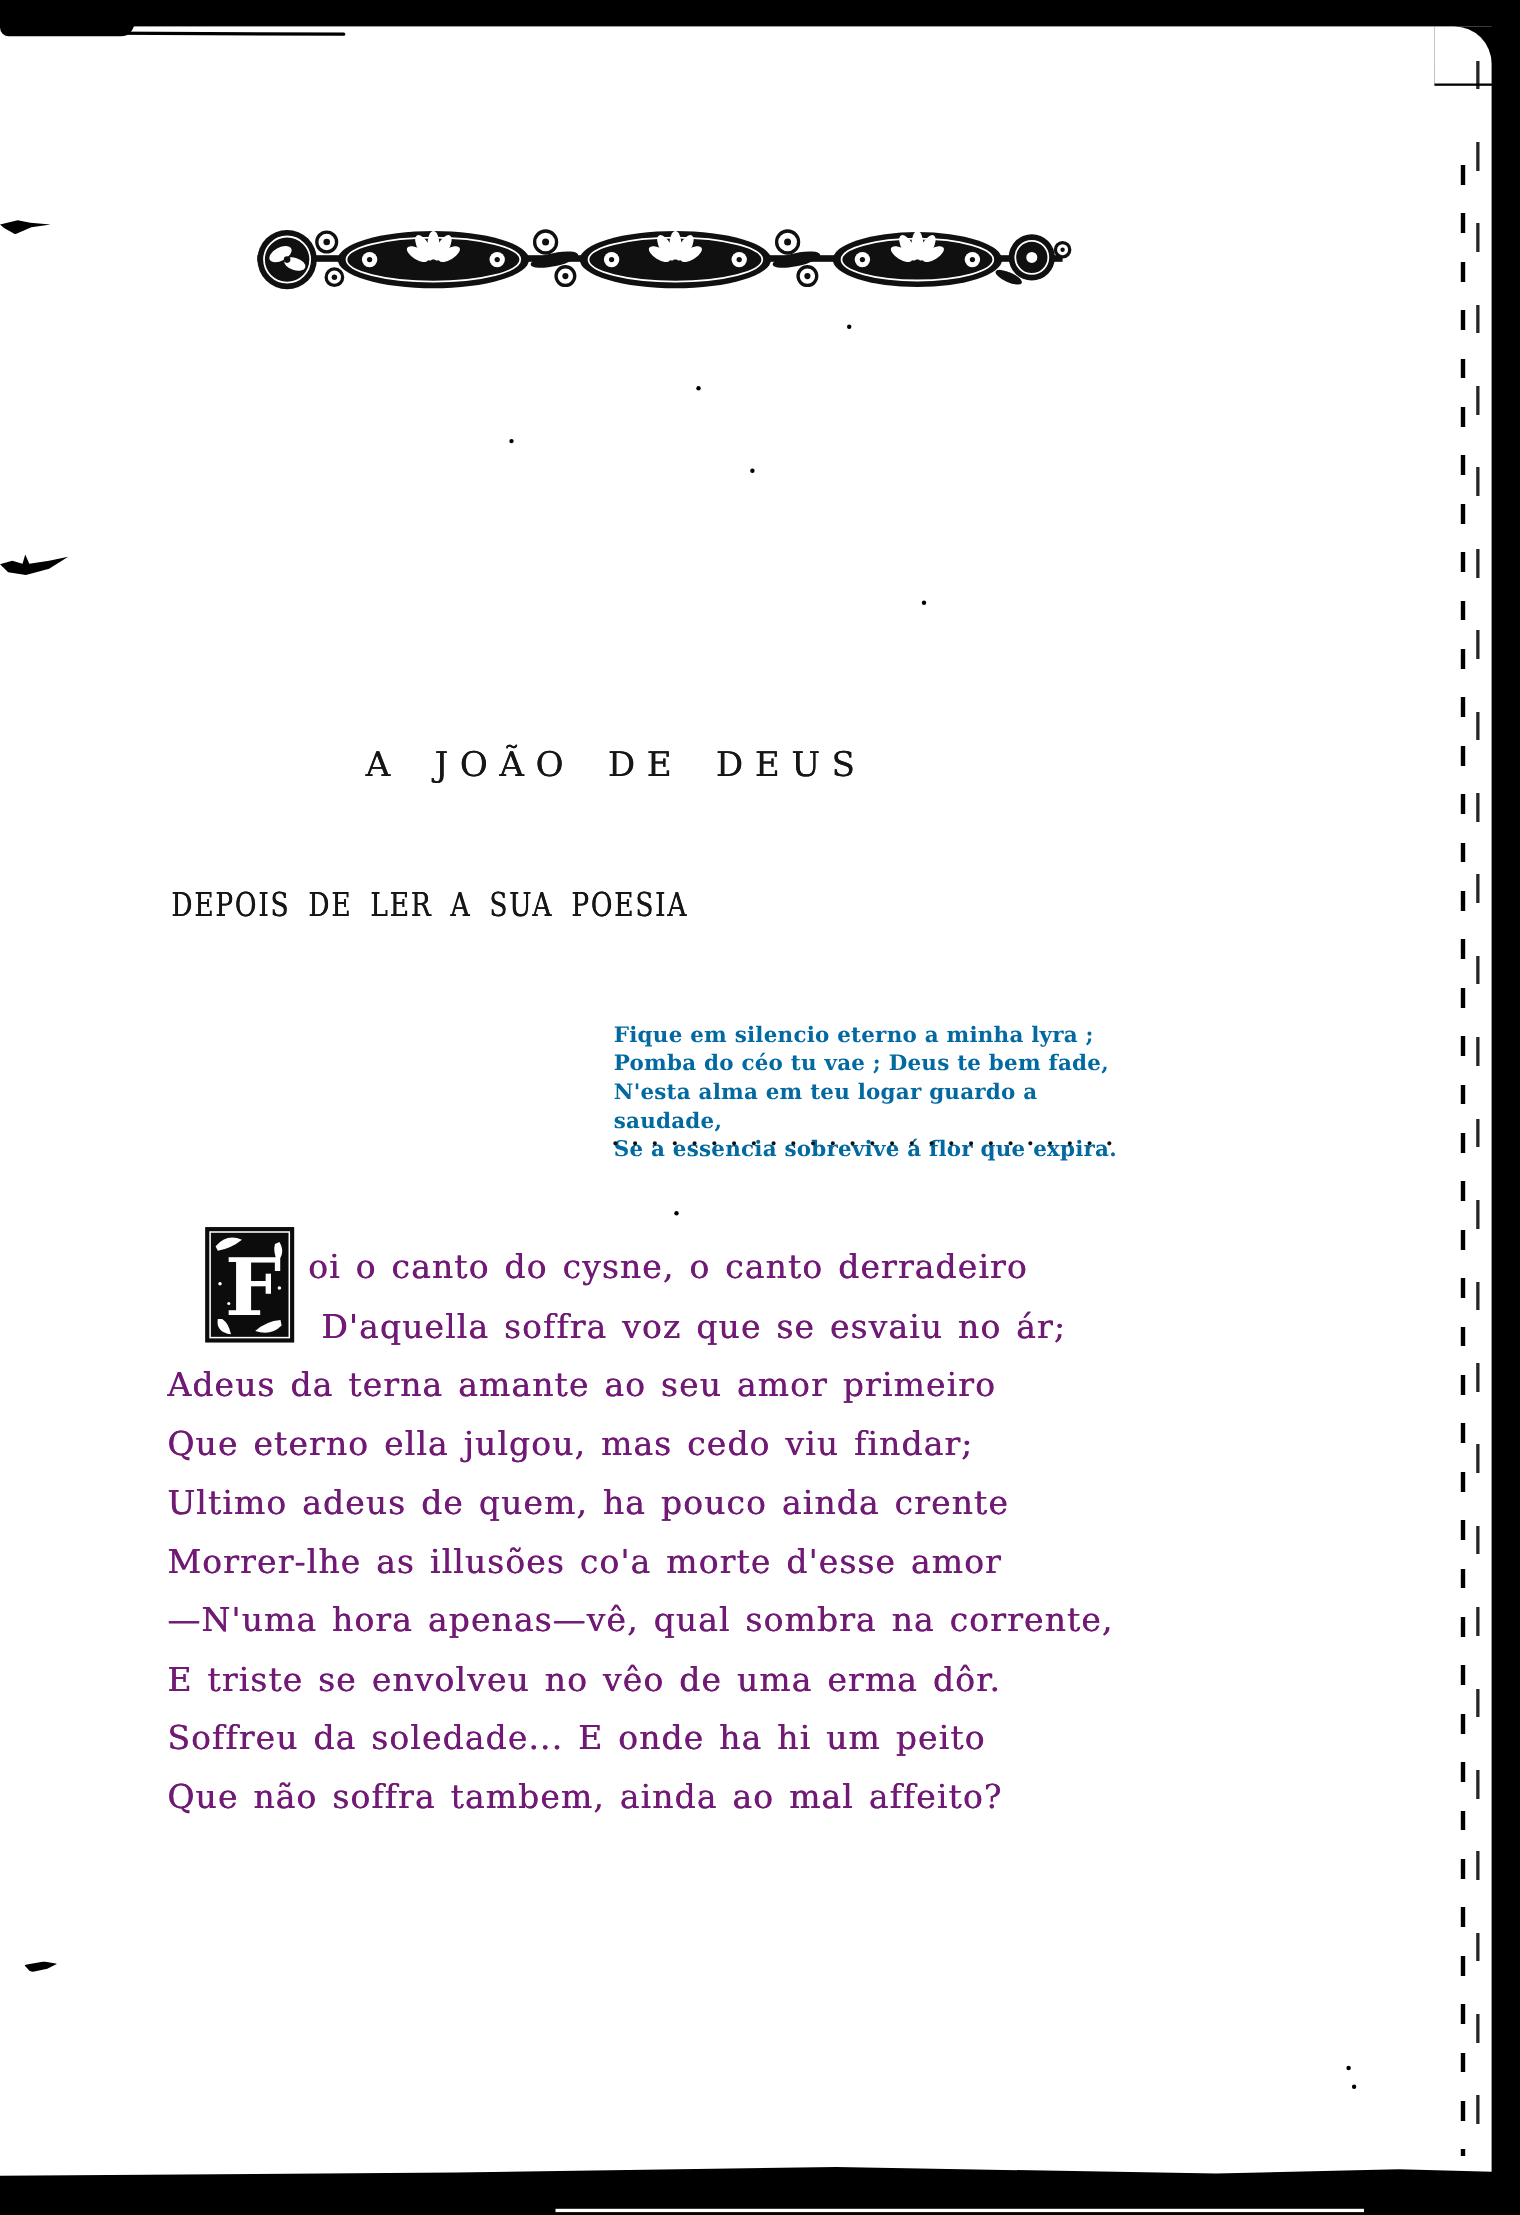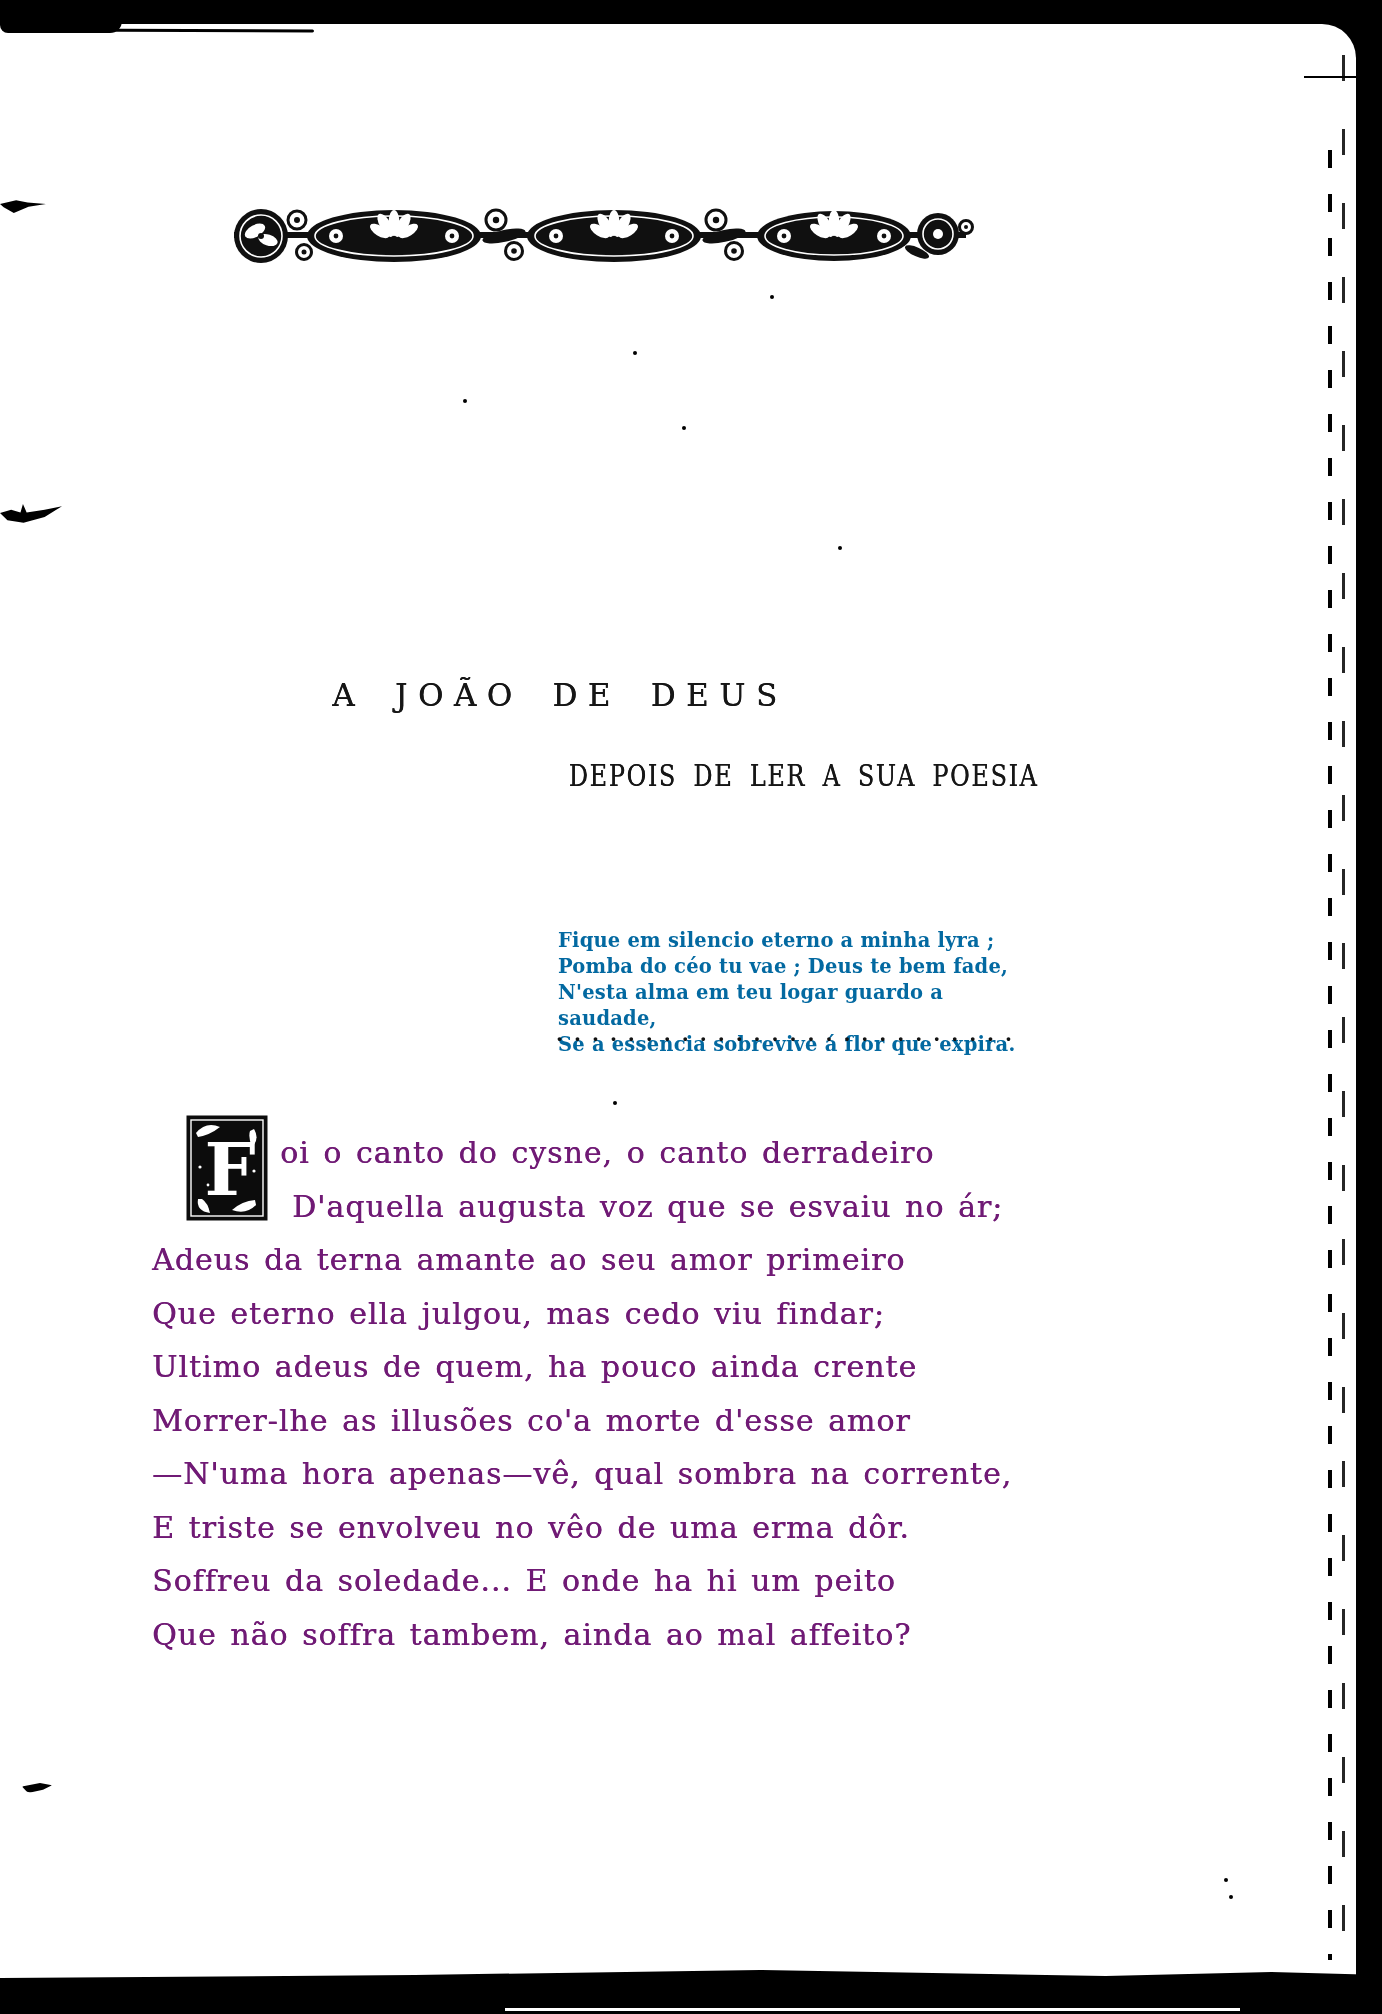--- a/index.html
+++ b/index.html
@@ -32,21 +32,21 @@
   .smudge-c{left:22px;top:1782px;width:30px;height:11px;border-radius:60% 40% 50% 50%;
             clip-path:polygon(0 40%,60% 10%,100% 30%,70% 70%,20% 100%);}
   .speck{position:absolute;width:4px;height:4px;background:#000;border-radius:50%;}
 
   
   .ornament{position:absolute;left:224px;top:207px;width:752px;height:58px;}
 
   .page-title{position:absolute;left:60px;top:677px;width:1000px;text-align:center;
               font-size:31px;letter-spacing:.34em;word-spacing:.3em;color:#161616;
               text-shadow:.3px 0 0 currentColor;}
-  .subtitle-wrap{position:absolute;left:97px;top:758px;width:1000px;text-align:right;text-decoration:underline;}
+  .subtitle-wrap{position:absolute;left:97px;top:806px;width:1000px;text-align:left;text-decoration:underline;}
   .subtitle{display:inline-block;transform:scaleX(.8);transform-origin:center;
             font-size:30px;letter-spacing:2px;word-spacing:9px;color:#161616;
             text-shadow:.35px 0 0 currentColor;}
 
   .epigraph{position:absolute;left:558px;top:928px;width:460px;font-size:19.5px;font-weight:bold;
             line-height:26px;letter-spacing:.2px;color:#0369a1;}
   .epigraph-dots{position:absolute;left:556px;top:1022px;width:460px;font-size:20px;font-weight:bold;
                  letter-spacing:11px;color:#121212;white-space:nowrap;}
 
   .drop-cap{position:absolute;left:186px;top:1115px;width:82px;height:106px;}
@@ -188,21 +188,21 @@
     <path d="M12 84 Q10 96 24 98 Q22 88 16 84 Z" fill="#fff"></path>
     <path d="M68 14 Q74 24 66 32 Q62 22 64 16 Z" fill="#fff"></path>
     <circle cx="14" cy="52" r="1.6" fill="#fff"></circle>
     <circle cx="68" cy="56" r="1.6" fill="#fff"></circle>
     <circle cx="22" cy="70" r="1.4" fill="#fff"></circle>
     <text x="44" y="80" text-anchor="middle" font-size="72" font-family="'DejaVu Serif',serif" font-weight="bold" fill="#fff">F</text>
   </svg>
 
   <div class="poem">
     <div class="line-0">oi o canto do cysne, o canto derradeiro</div>
-    <div class="line-1">D'aquella augusta voz que se esvaiu no ár;</div>
+    <div class="line-1">D'aquella soffra voz que se esvaiu no ár;</div>
     <div>Adeus da terna amante ao seu amor primeiro</div>
     <div>Que eterno ella julgou, mas cedo viu findar;</div>
     <div>Ultimo adeus de quem, ha pouco ainda crente</div>
     <div>Morrer-lhe as illusões co'a morte d'esse amor</div>
     <div>—N'uma hora apenas—vê, qual sombra na corrente,</div>
     <div>E triste se envolveu no vêo de uma erma dôr.</div>
     <div>Soffreu da soledade... E onde ha hi um peito</div>
     <div>Que não soffra tambem, ainda ao mal affeito?</div>
   </div>
 

